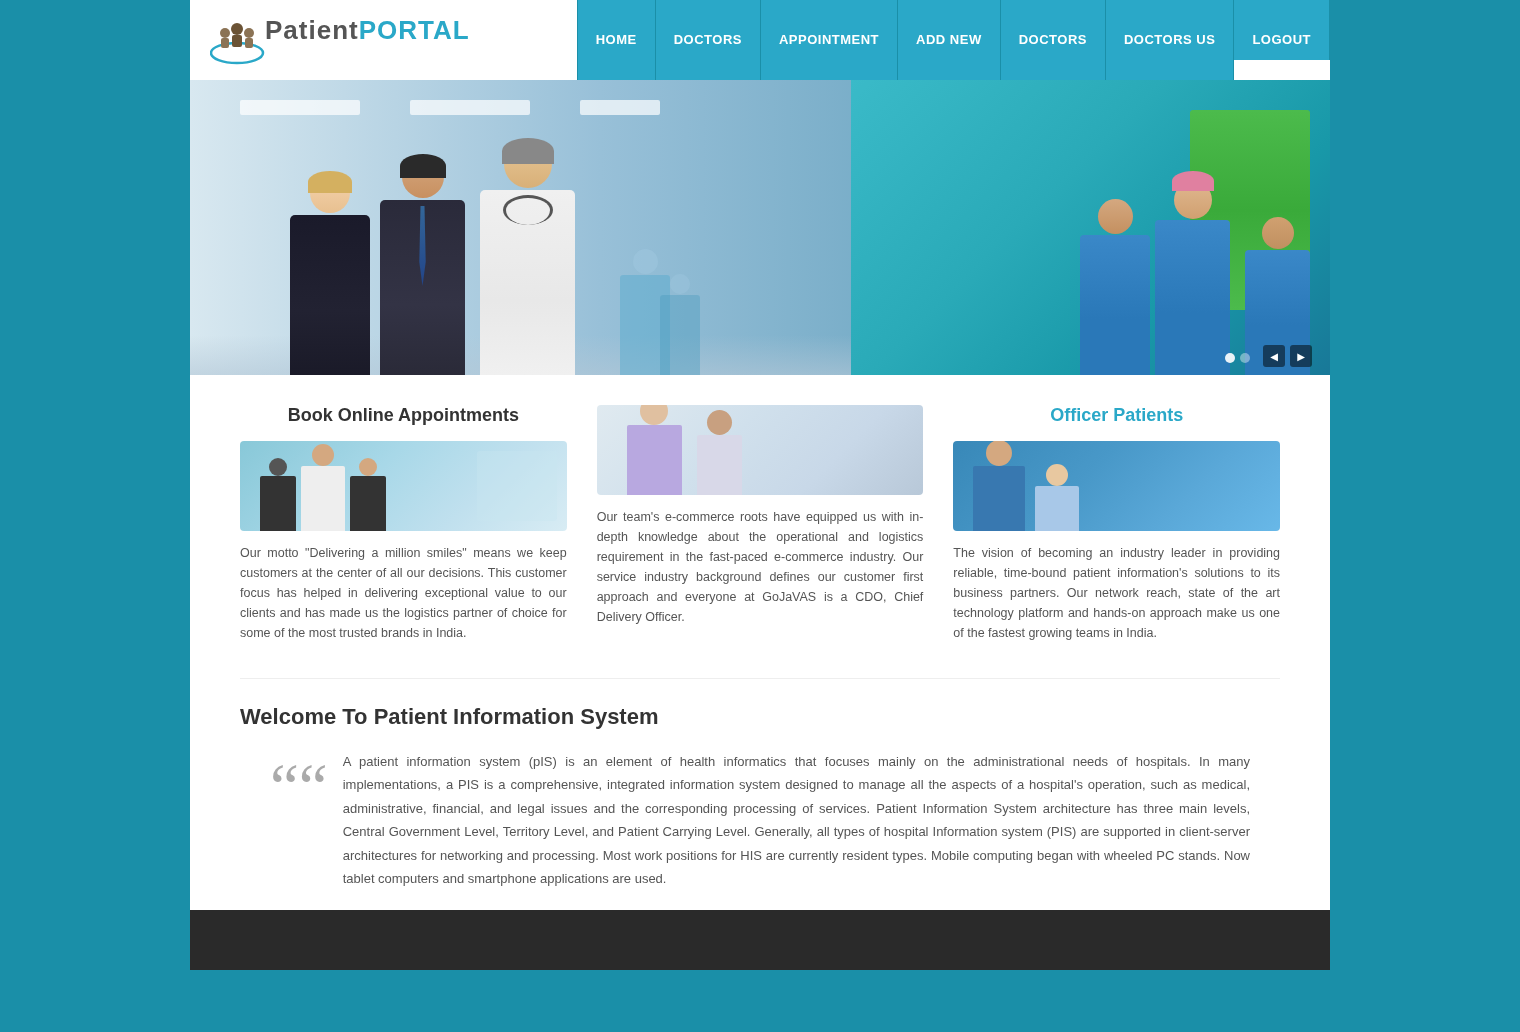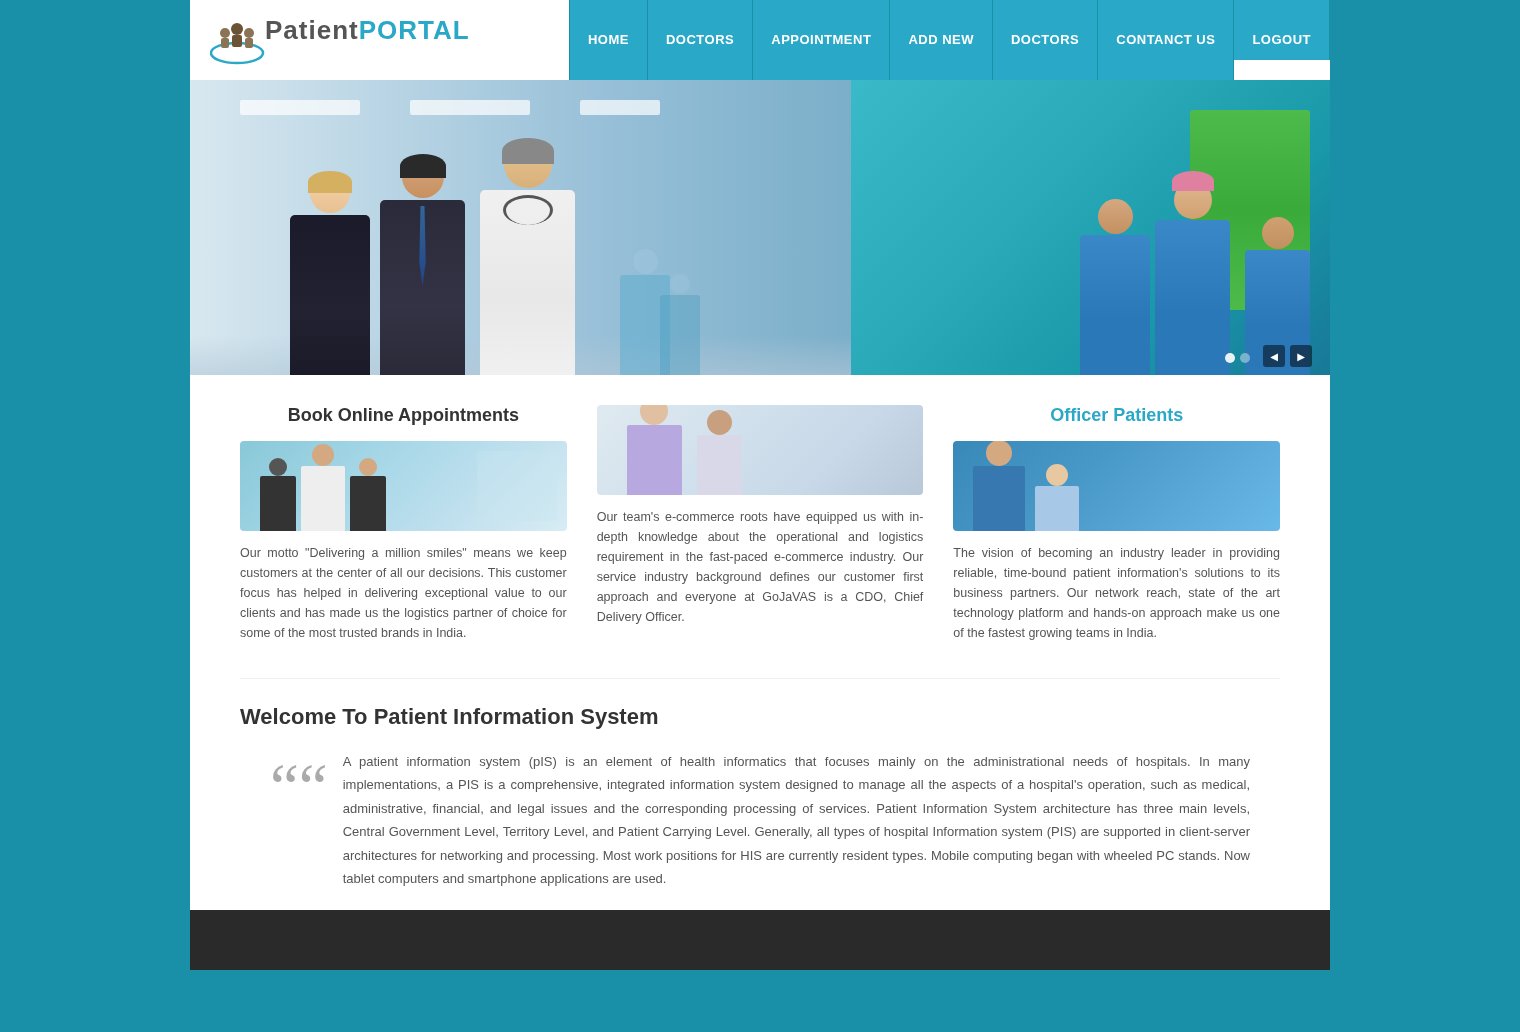--- a/index.html
+++ b/index.html
@@ -60,21 +60,21 @@
         <span style="color:#555;">Patient</span><span style="color:#2aa8c8;">PORTAL</span>
       </div>
     </div>
 
     <nav>
       <a href="#" style="display:block;padding:0 18px;height:80px;line-height:80px;color:#fff;text-decoration:none;font-size:13px;font-weight:bold;letter-spacing:0.5px;background:#2aa8c8;border-right:1px solid #1a8fa8;">HOME</a>
       <a href="#" style="display:block;padding:0 18px;height:80px;line-height:80px;color:#fff;text-decoration:none;font-size:13px;font-weight:bold;letter-spacing:0.5px;background:#2aa8c8;border-right:1px solid #1a8fa8;">DOCTORS</a>
       <a href="#" style="display:block;padding:0 18px;height:80px;line-height:80px;color:#fff;text-decoration:none;font-size:13px;font-weight:bold;letter-spacing:0.5px;background:#2aa8c8;border-right:1px solid #1a8fa8;">APPOINTMENT</a>
       <a href="#" style="display:block;padding:0 18px;height:80px;line-height:80px;color:#fff;text-decoration:none;font-size:13px;font-weight:bold;letter-spacing:0.5px;background:#2aa8c8;border-right:1px solid #1a8fa8;">ADD NEW</a>
       <a href="#" style="display:block;padding:0 18px;height:80px;line-height:80px;color:#fff;text-decoration:none;font-size:13px;font-weight:bold;letter-spacing:0.5px;background:#2aa8c8;border-right:1px solid #1a8fa8;">DOCTORS</a>
-      <a href="#" style="display:block;padding:0 18px;height:80px;line-height:80px;color:#fff;text-decoration:none;font-size:13px;font-weight:bold;letter-spacing:0.5px;background:#2aa8c8;border-right:1px solid #1a8fa8;">CONTANCT US</a>
+      <a href="#" style="display:block;padding:0 18px;height:80px;line-height:80px;color:#fff;text-decoration:none;font-size:13px;font-weight:bold;letter-spacing:0.5px;background:#2aa8c8;border-right:1px solid #1a8fa8;">DOCTORS US</a>
       <a href="#" style="display:block;padding:0 18px;height:60px;line-height:80px;color:#fff;text-decoration:none;font-size:13px;font-weight:bold;letter-spacing:0.5px;background:#2aa8c8;">LOGOUT</a>
     </nav>
   </div>
 </div>
 
 <div class="page-wrapper">
 
   <div style="width:100%; height:295px; position:relative; overflow:hidden; background:linear-gradient(135deg, #c8dde8 0%, #a8ccd8 20%, #88bcd0 40%, #68aac8 60%, #4898c0 80%, #2888b8 100%);">
 
     <div style="position:absolute; left:0; top:0; width:60%; height:100%; background:linear-gradient(90deg, #d8e8f0 0%, #b8d4e4 30%, #98c0d8 60%, #78adc8 100%); overflow:hidden;">

